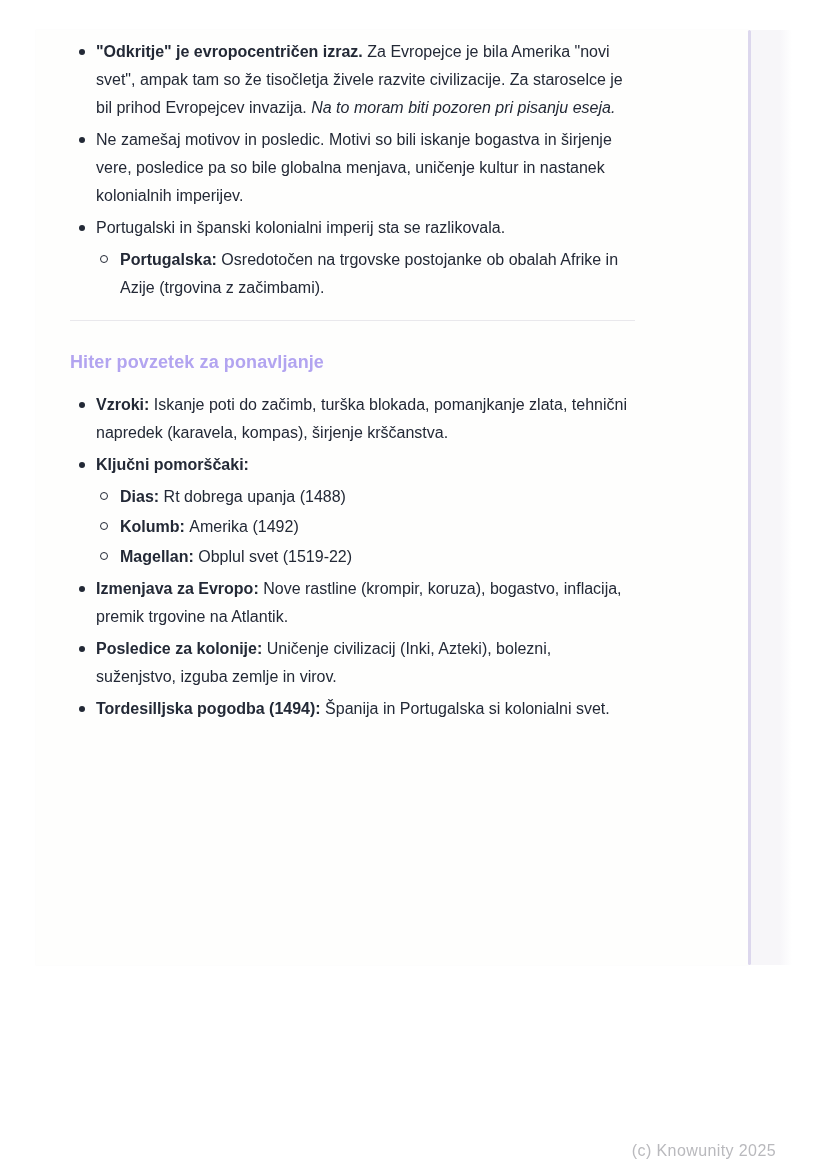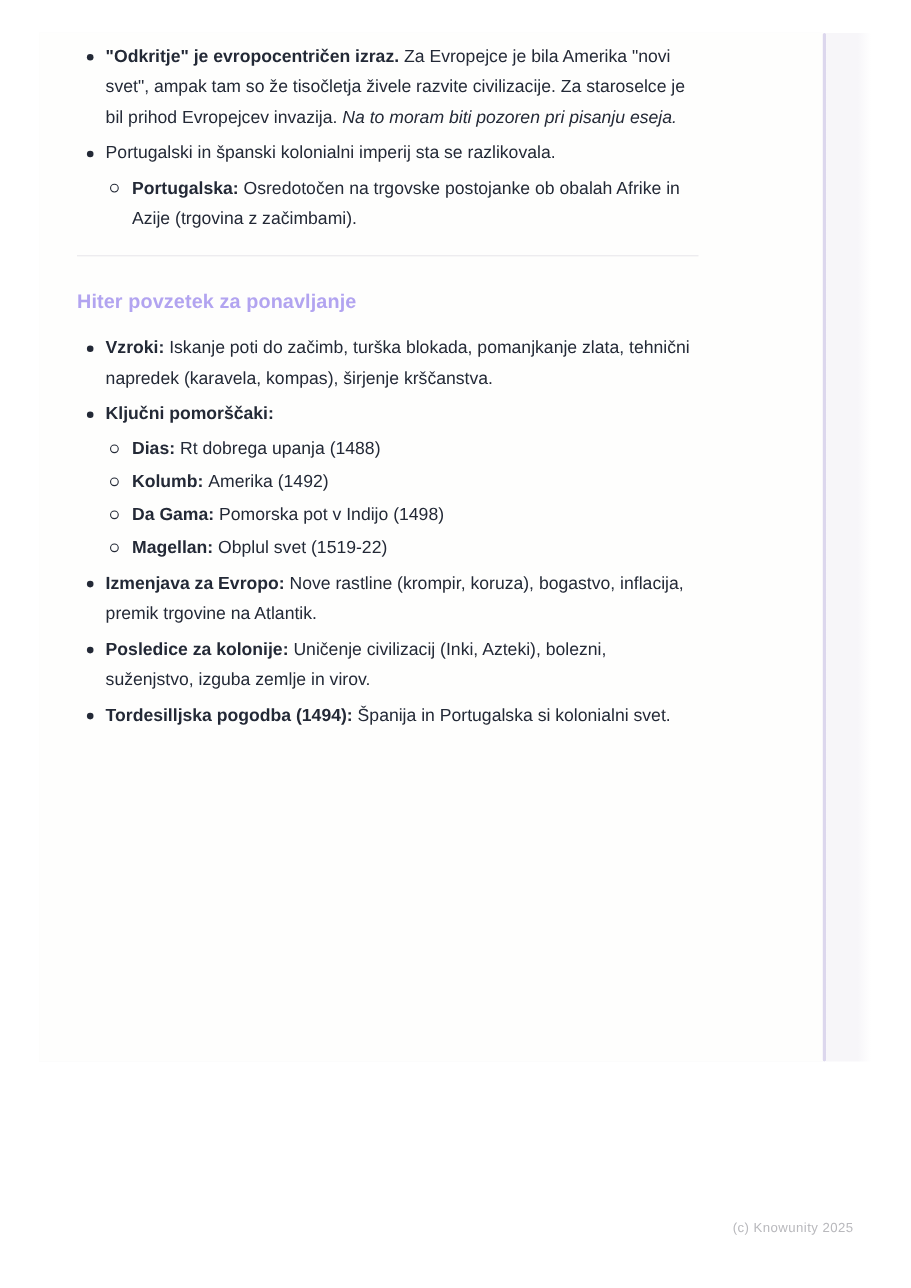--- a/index.html
+++ b/index.html
@@ -93,51 +93,51 @@
   h2.section-heading{
     margin:24px 0 12px 0;
     font-size:18px;
     line-height:34px;
     font-weight:700;
     color:var(--heading);
     letter-spacing:0.1px;
   }
   .copyright{
     position:absolute;
-    top:1109px;
+    top:1144px;
     right:52px;
-    font-size:12px;
+    font-size:16px;
     line-height:14px;
     color:var(--footer-text);
     letter-spacing:0.4px;
   }
 </style>
 </head>
 <body>
 
 <div class="page-card">
   <div class="doc">
 
     <ul class="l1">
         <li><span class="b">"Odkritje" je evropocentričen izraz. </span><span>Za Evropejce je bila Amerika "novi svet", ampak tam so že tisočletja živele razvite civilizacije. Za staroselce je bil prihod Evropejcev invazija. </span><span class="i">Na to moram biti pozoren pri pisanju eseja.</span></li>
+        <li><span>Ne zamešaj motivov in posledic. Motivi so bili iskanje bogastva in širjenje vere, posledice pa so bile globalna menjava, uničenje kultur in nastanek kolonialnih imperijev.</span></li>
         <li><span>Portugalski in španski kolonialni imperij sta se razlikovala.</span><ul class="l2">
             <li><span class="b">Portugalska: </span><span>Osredotočen na trgovske postojanke ob obalah Afrike in Azije (trgovina z začimbami).</span></li>
           </ul></li>
       </ul>
 
     <hr class="divider">
 
     <h2 class="section-heading">Hiter povzetek za ponavljanje</h2>
 
     <ul class="l1">
         <li><span class="b">Vzroki: </span><span>Iskanje poti do začimb, turška blokada, pomanjkanje zlata, tehnični napredek (karavela, kompas), širjenje krščanstva.</span></li>
         <li><span class="b">Ključni pomorščaki:</span><ul class="l2">
             <li><span class="b">Dias: </span><span>Rt dobrega upanja (1488)</span></li>
             <li><span class="b">Kolumb: </span><span>Amerika (1492)</span></li>
-            <li><span class="b">Da Gama: </span><span>Pomorska pot v Indijo (1498)</span></li>
             <li><span class="b">Magellan: </span><span>Obplul svet (1519-22)</span></li>
           </ul></li>
         <li><span class="b">Izmenjava za Evropo: </span><span>Nove rastline (krompir, koruza), bogastvo, inflacija, premik trgovine na Atlantik.</span></li>
         <li><span class="b">Posledice za kolonije: </span><span>Uničenje civilizacij (Inki, Azteki), bolezni, suženjstvo, izguba zemlje in virov.</span></li>
         <li><span class="b">Tordesilljska pogodba (1494): </span><span>Španija in Portugalska si kolonialni svet.</span></li>
       </ul>
 
   </div>
 </div>
 

